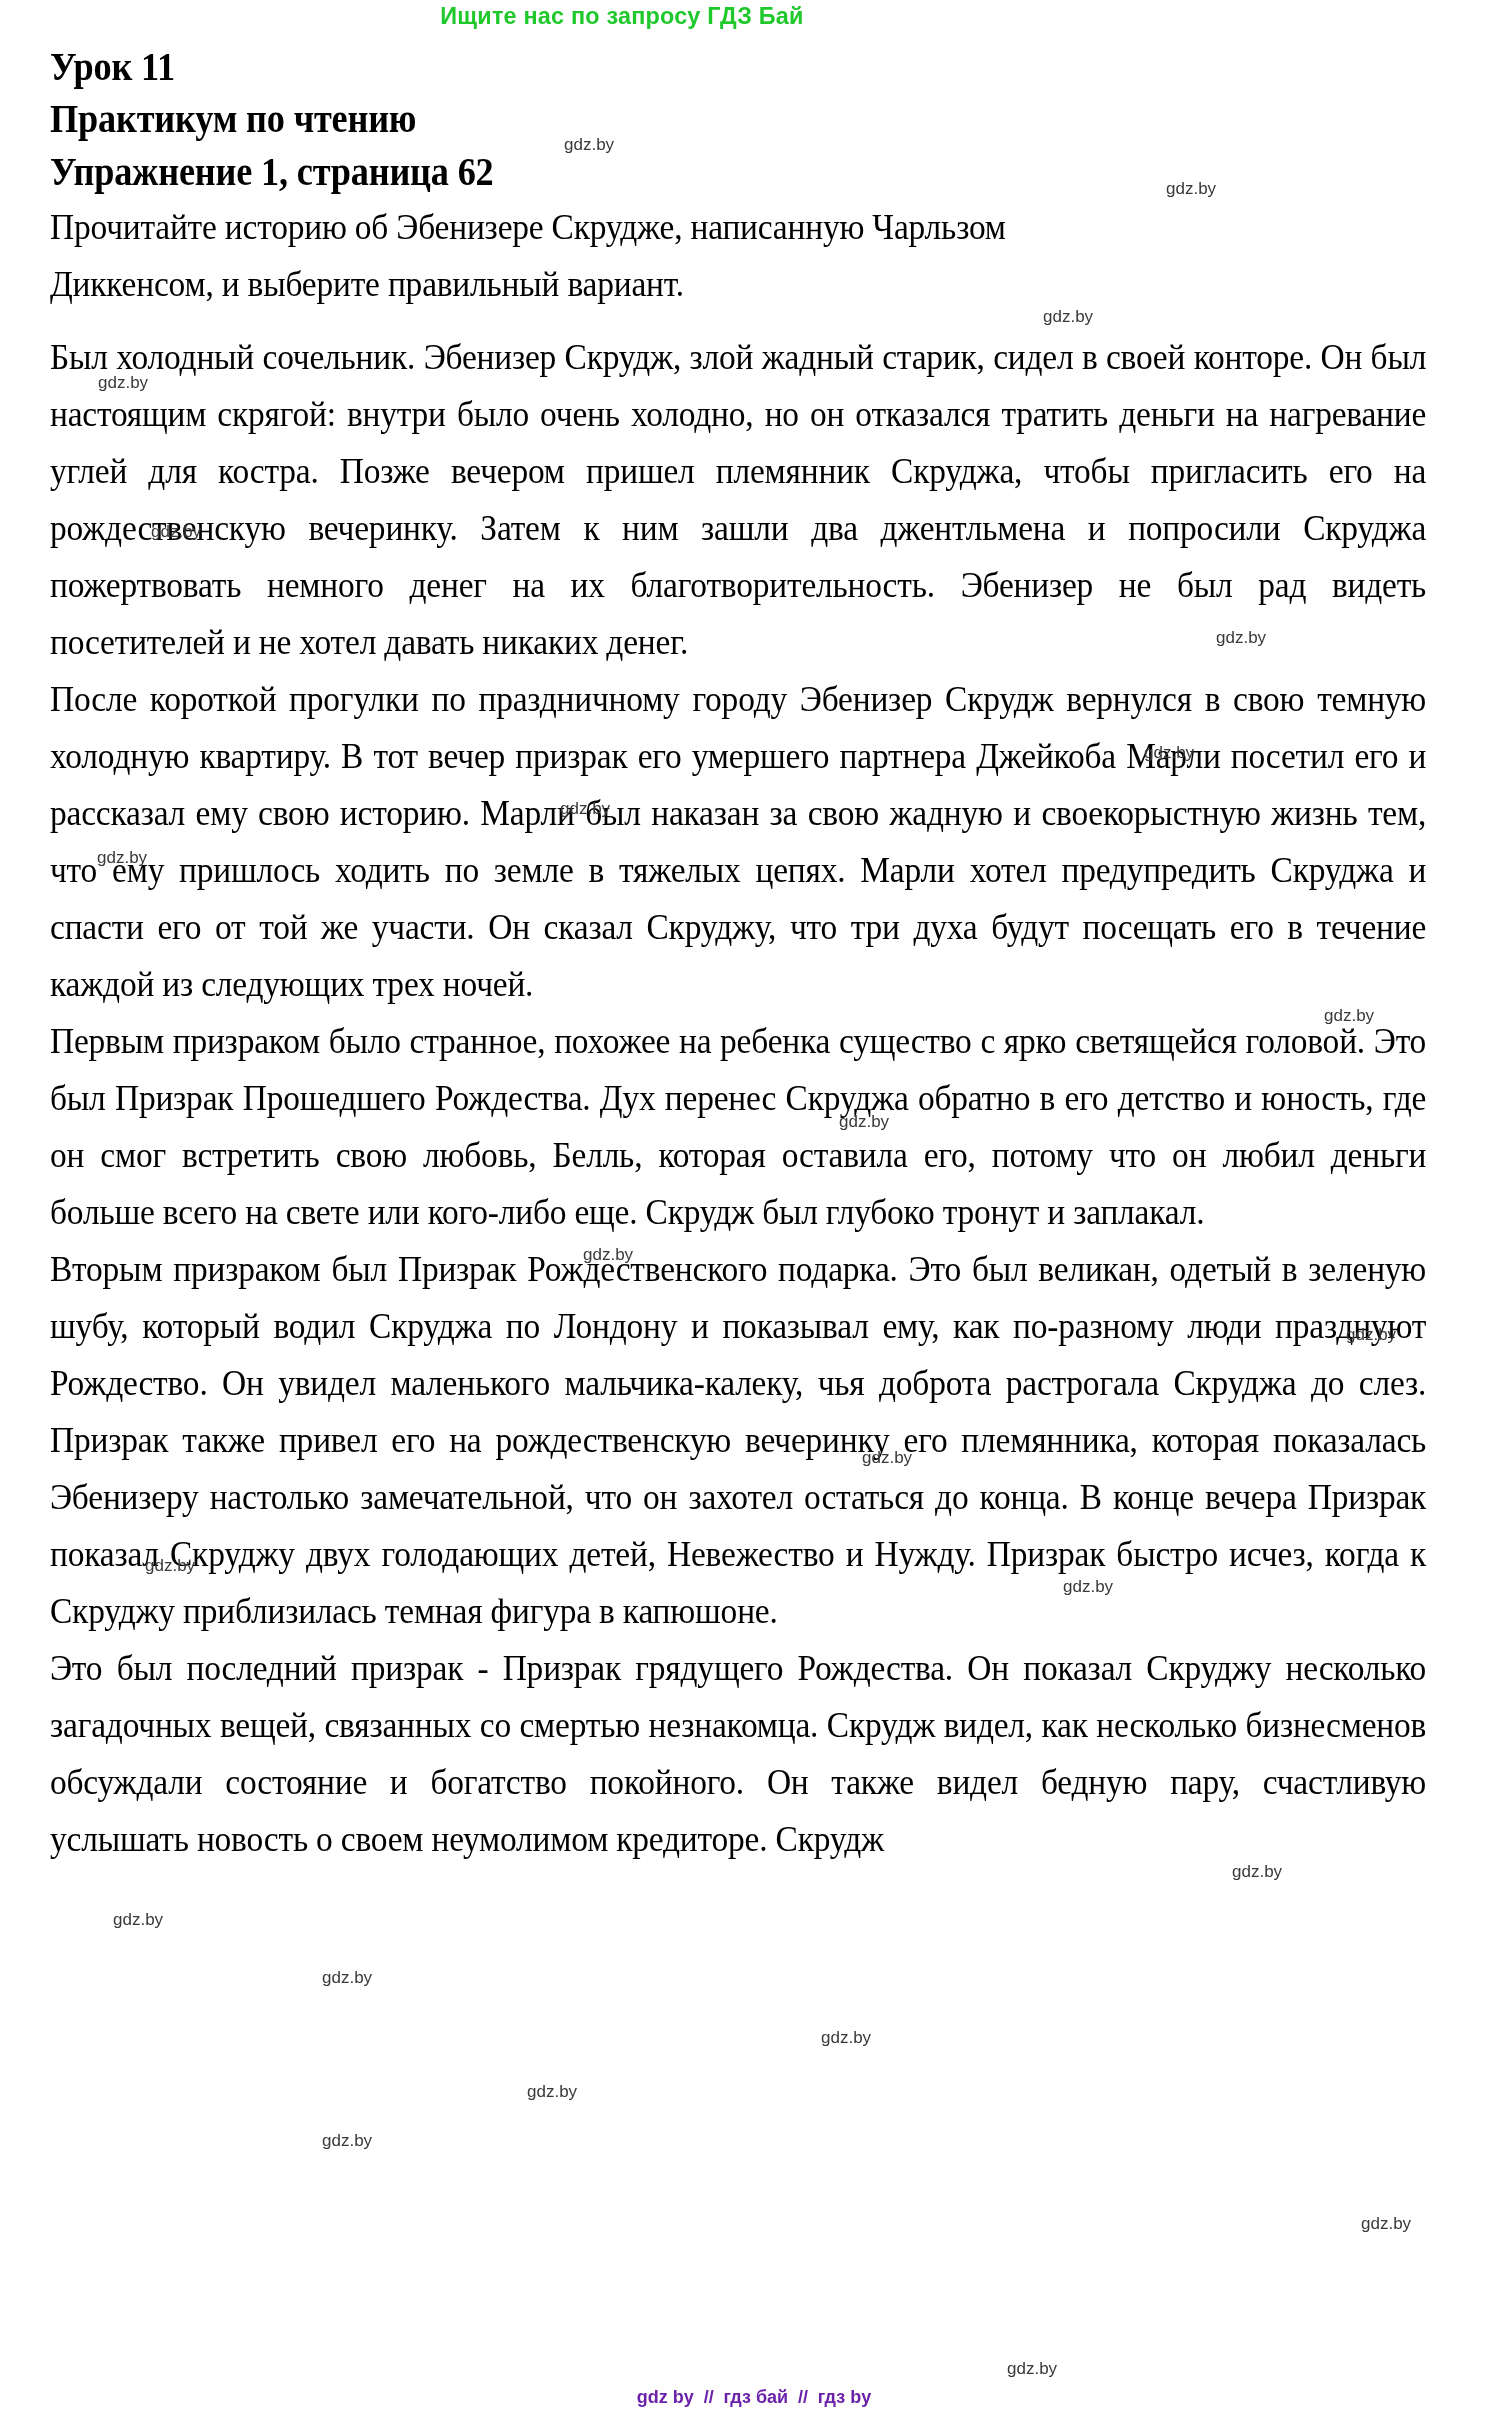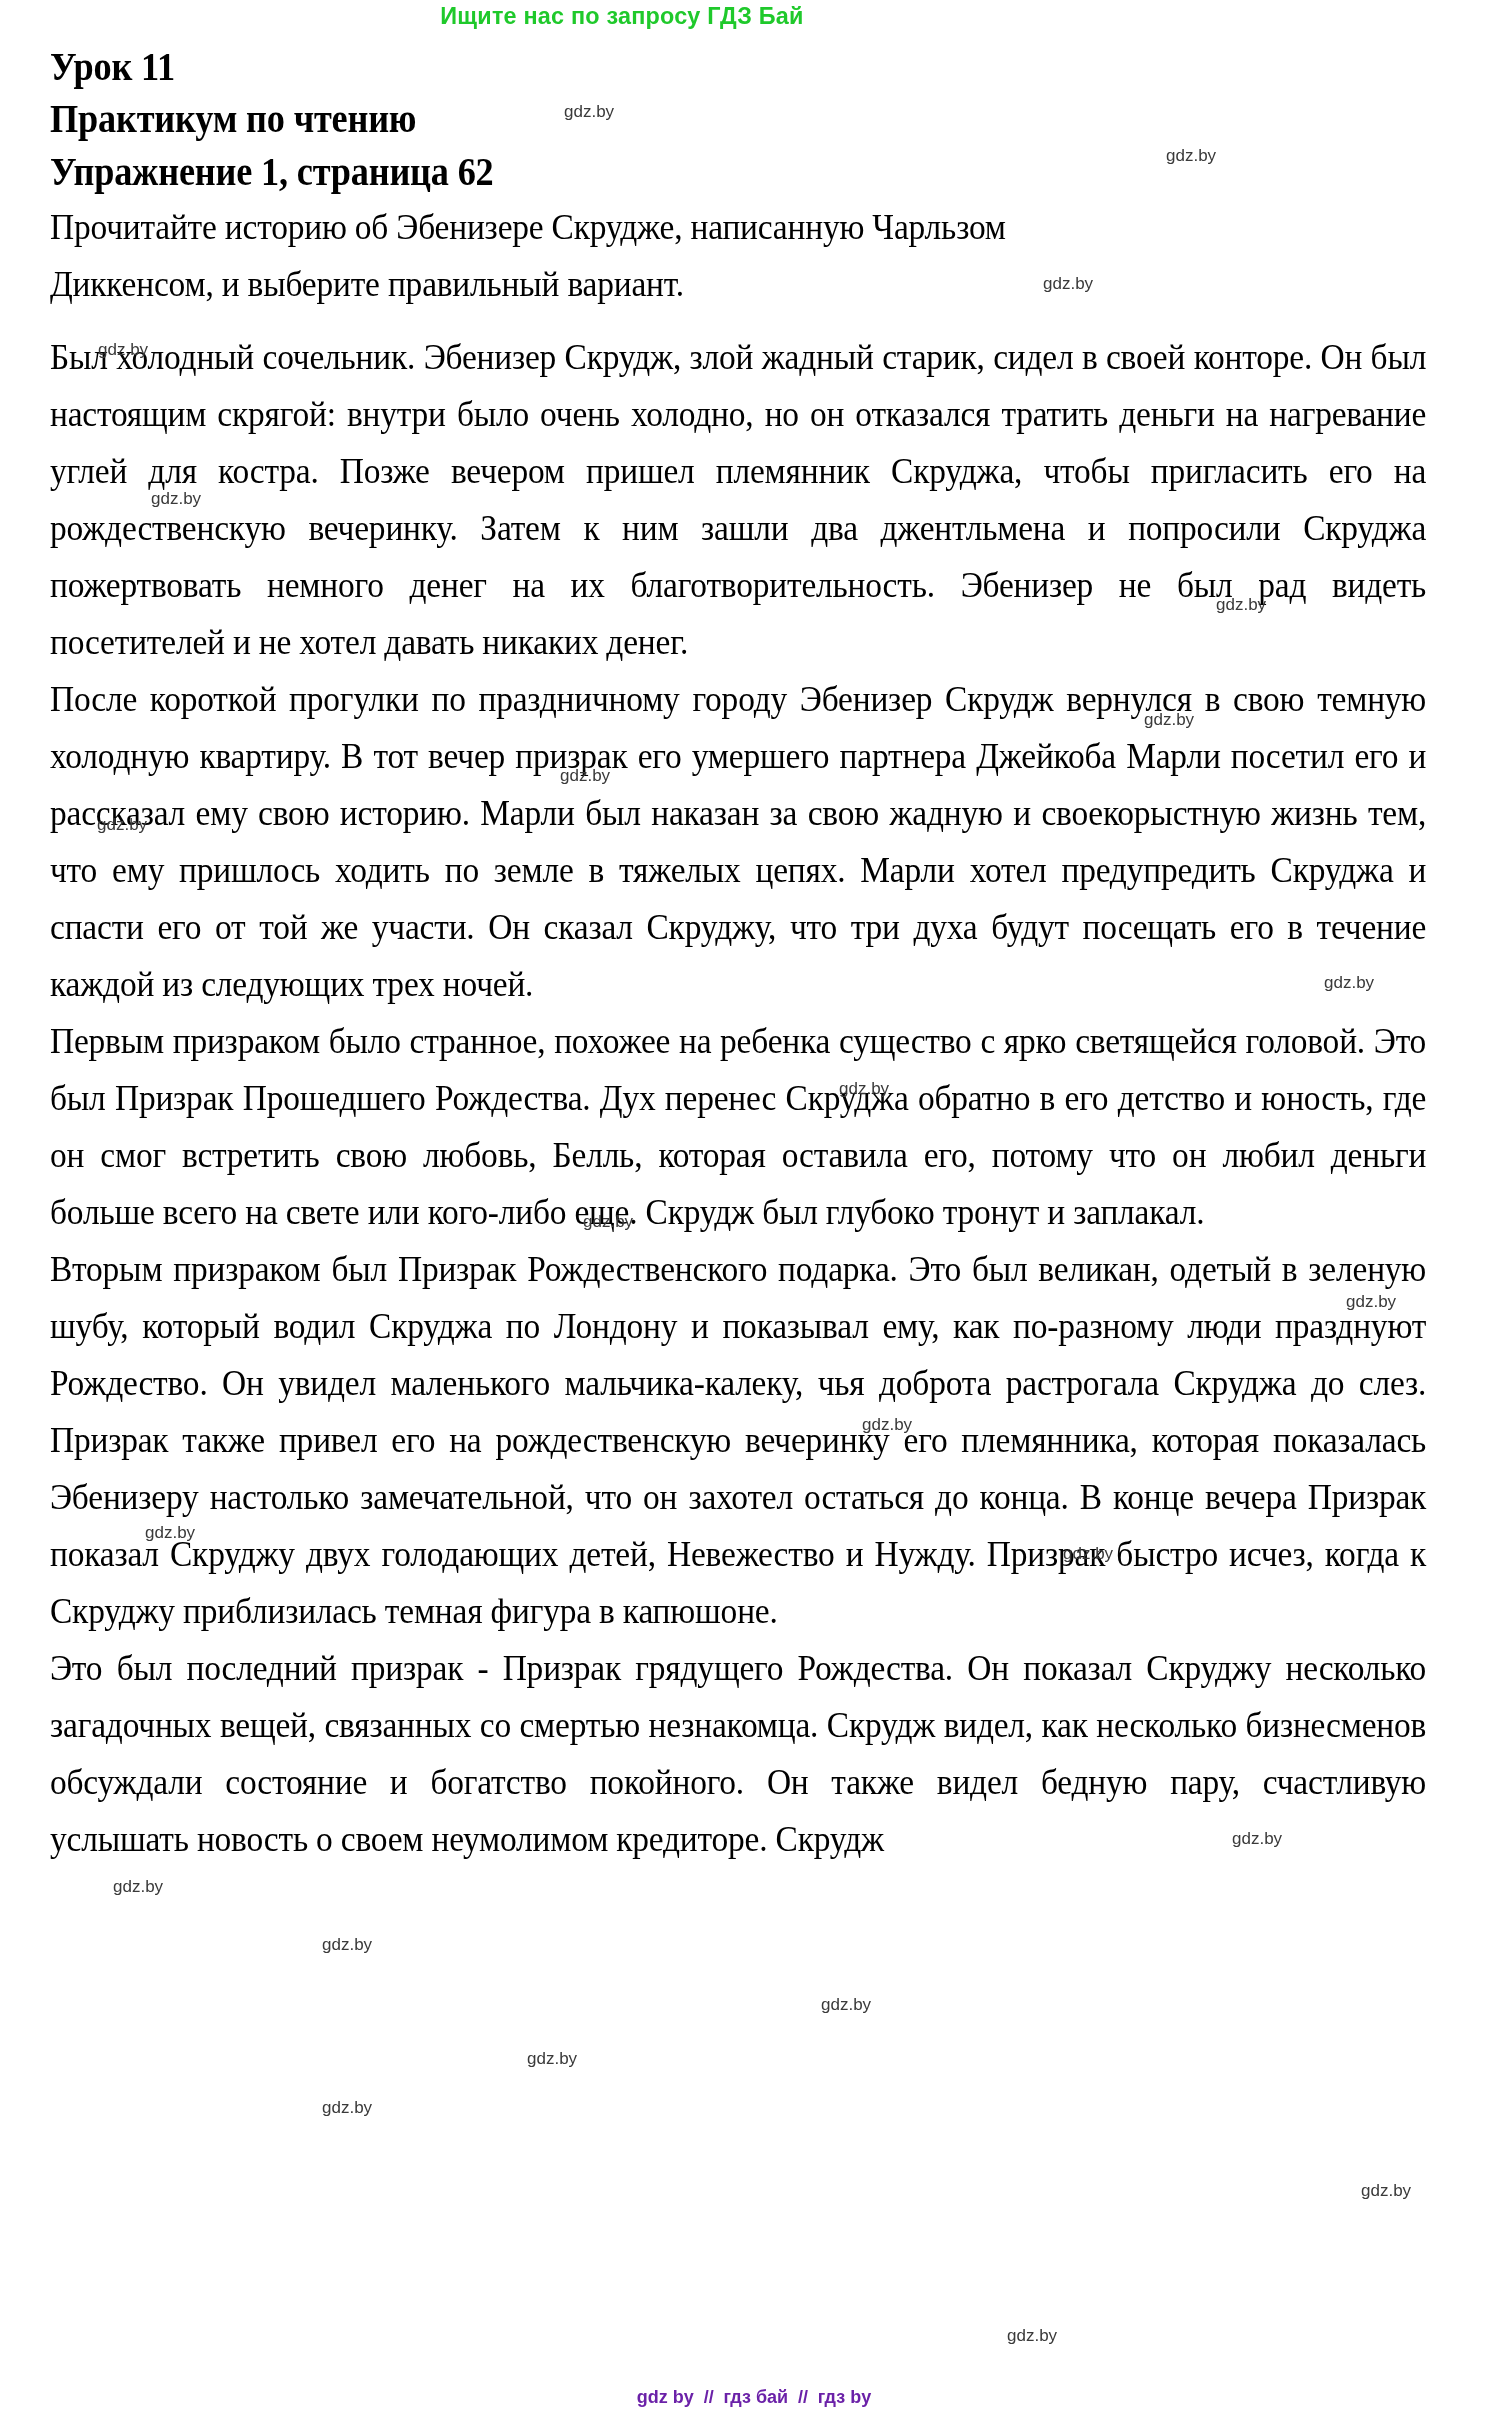--- a/index.html
+++ b/index.html
@@ -89,20 +89,21 @@
   
   .wm {
     position: absolute;
     font-family: "Liberation Sans", "DejaVu Sans", sans-serif;
     font-size: 17px;
     font-weight: normal;
     color: #3a3a3a;
     white-space: nowrap;
     pointer-events: none;
     line-height: 1;
+    margin-top: 33px;
   }
 
   
   .footer-links {
     position: absolute;
     bottom: 4.8px;
     left: 0;
     width: 1508px;
     text-align: center;
     font-family: "Liberation Sans", "DejaVu Sans", sans-serif;

